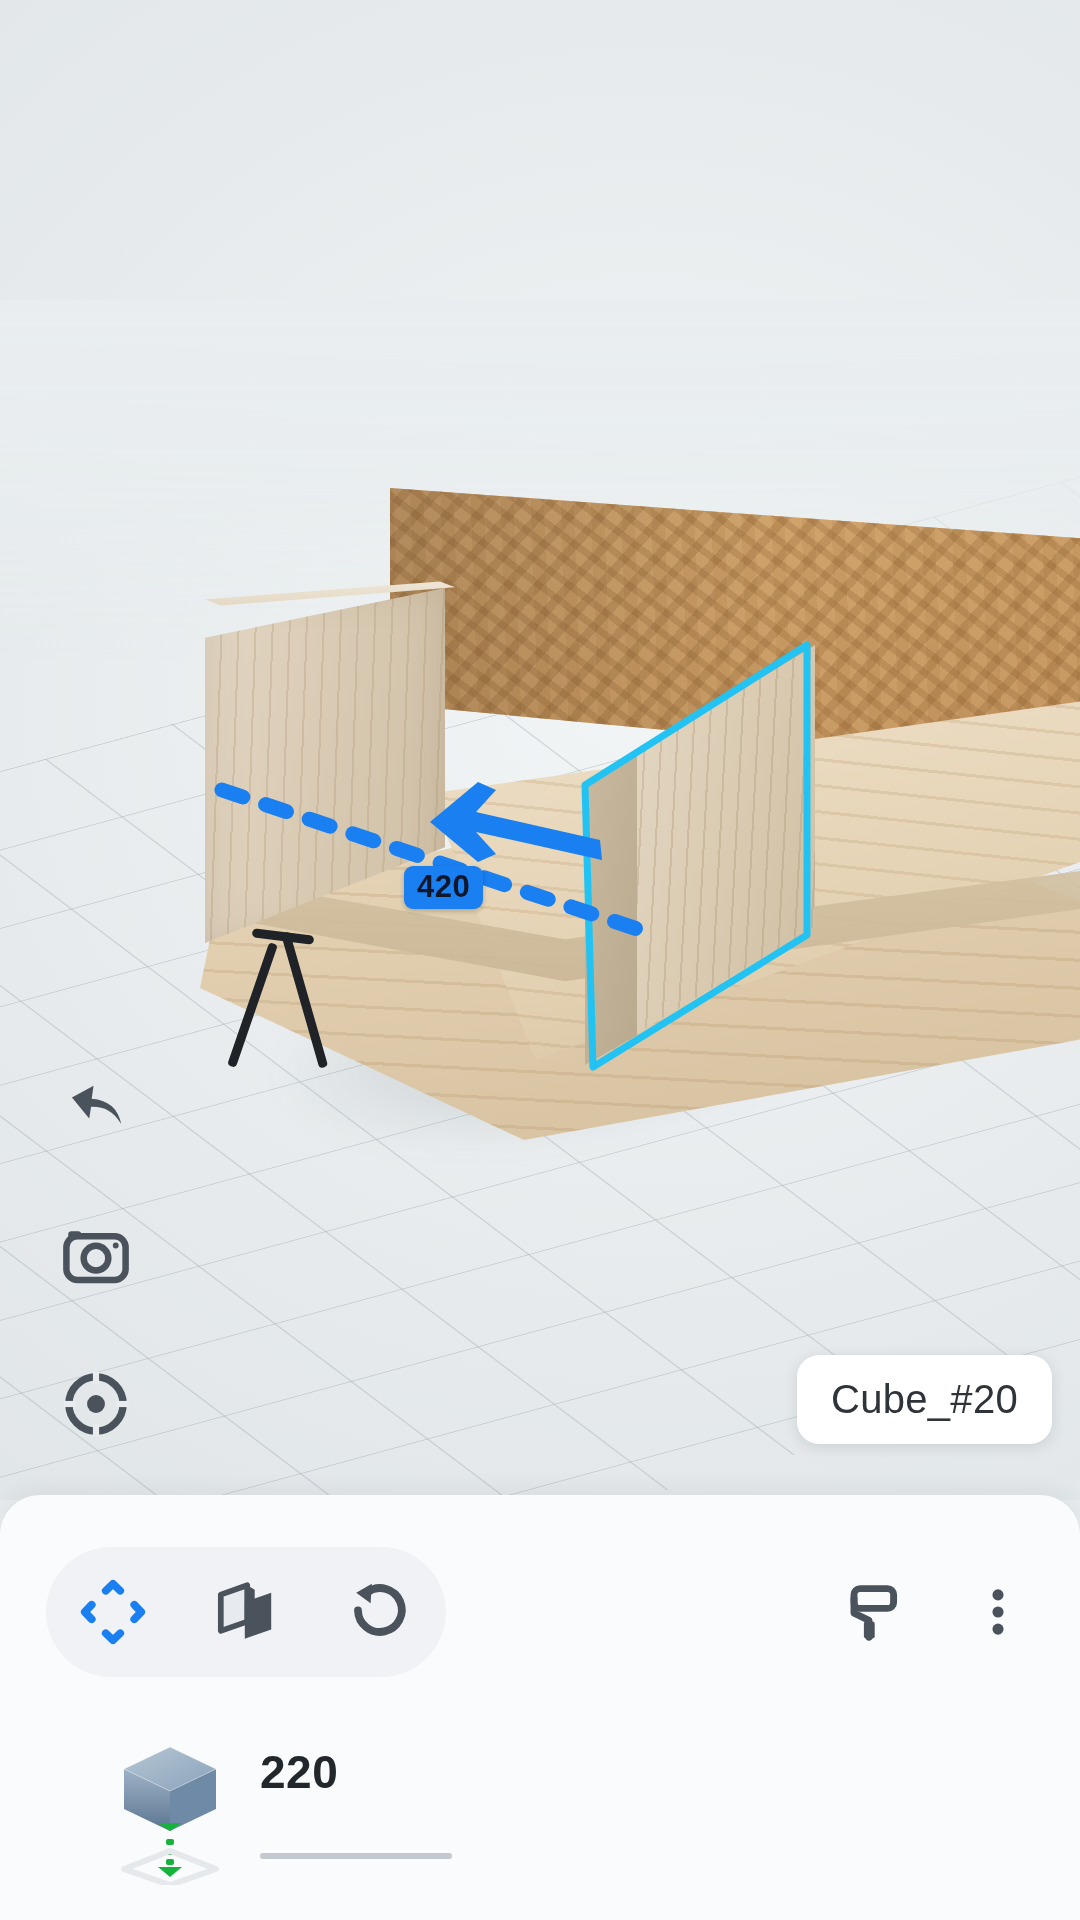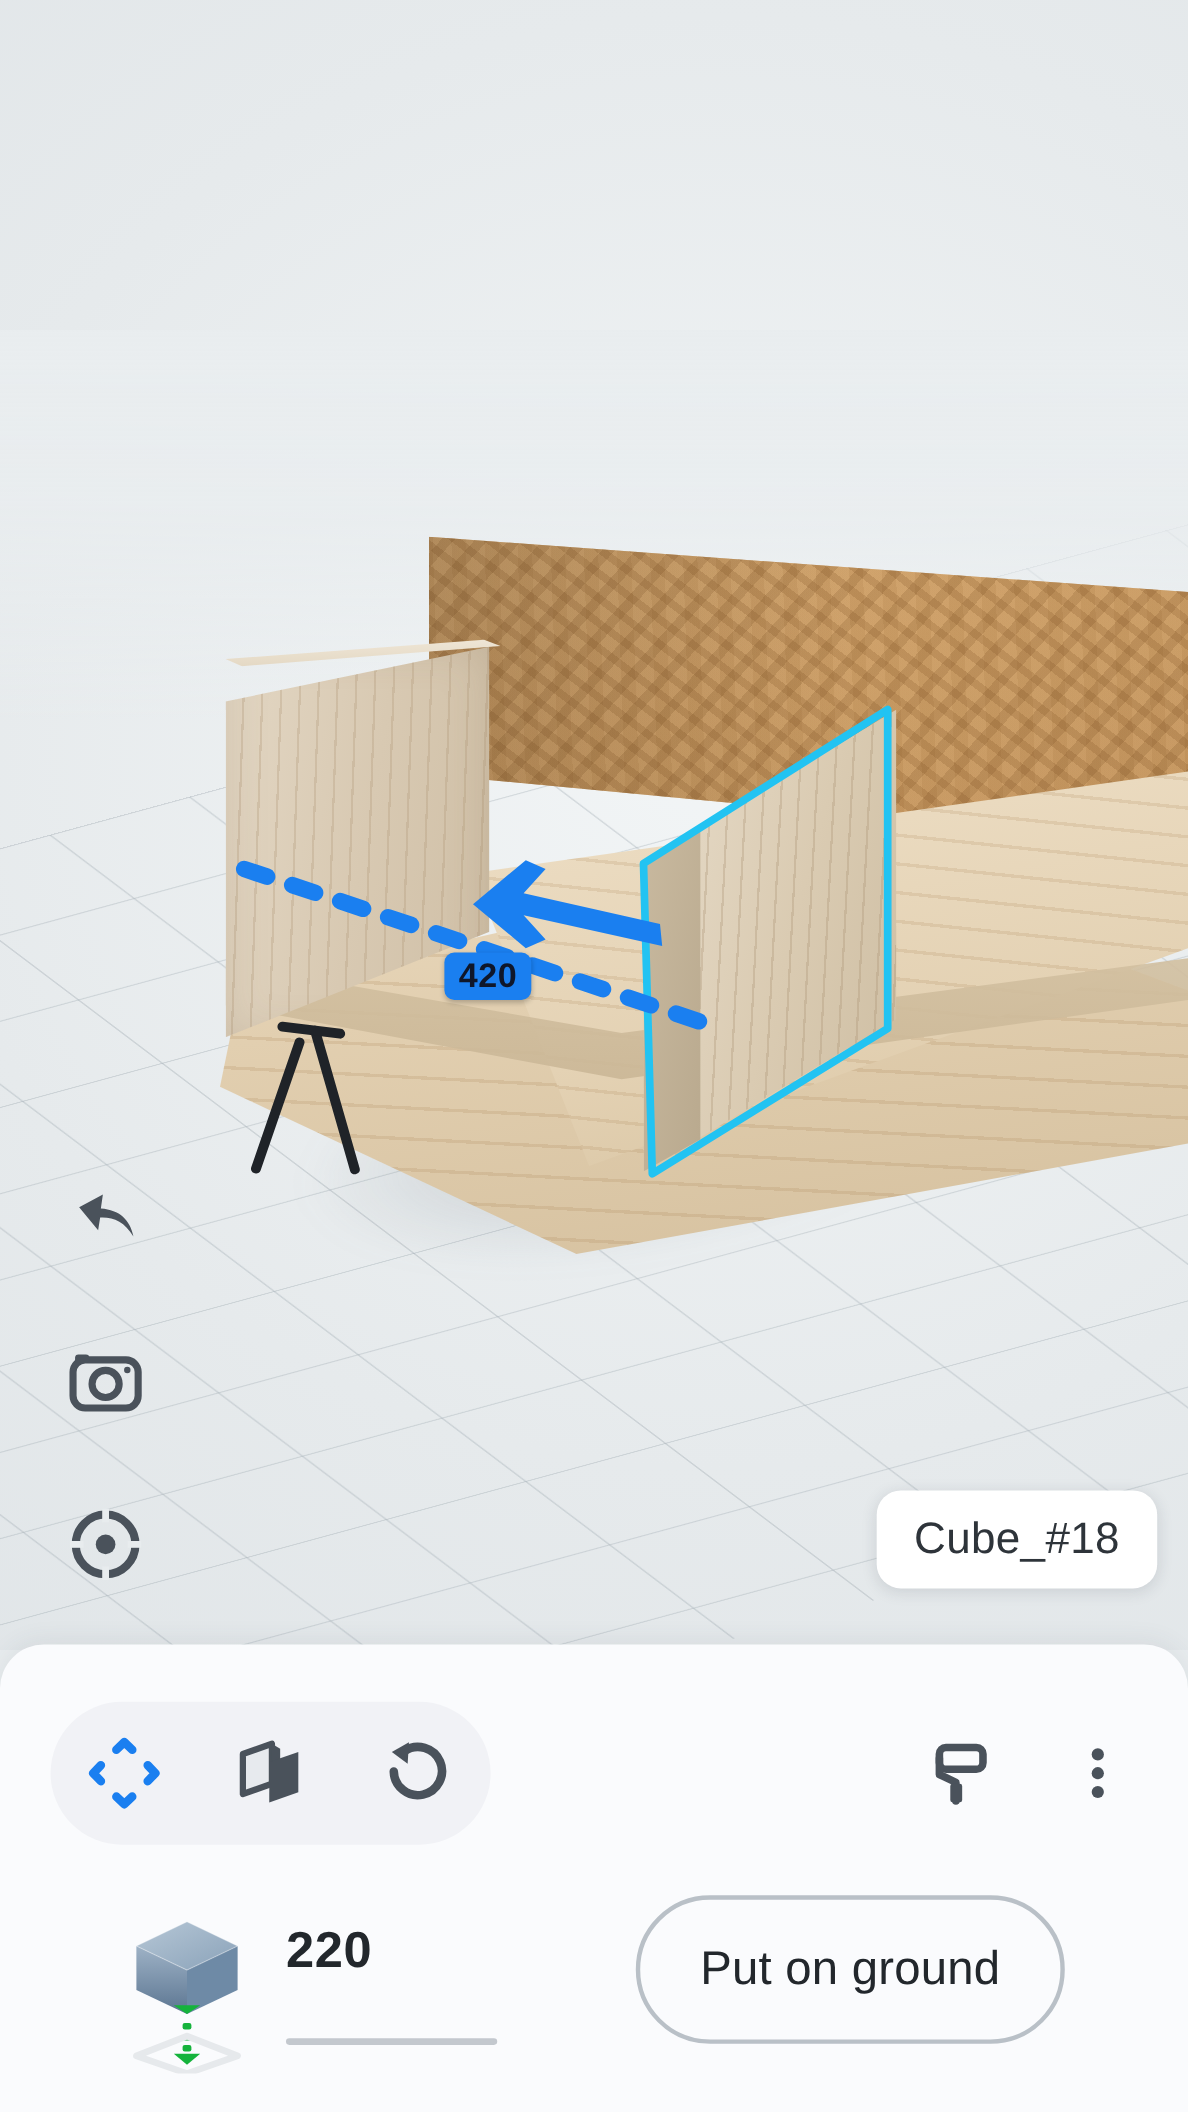--- a/index.html
+++ b/index.html
@@ -279,21 +279,21 @@
       </g>
       <circle cx="12" cy="12" r="2.9" fill="#4a525b"></circle>
       <rect x="11" y="1.5" width="2" height="4" fill="#e8ecee"></rect>
       <rect x="11" y="18.5" width="2" height="4" fill="#e8ecee"></rect>
       <rect x="1.5" y="11" width="4" height="2" fill="#e8ecee"></rect>
       <rect x="18.5" y="11" width="4" height="2" fill="#e8ecee"></rect>
     </svg>
   </div>
 </div>
 
-<div class="name-chip">Cube_#18</div>
+<div class="name-chip">Cube_#20</div>
 
 <div class="bottom">
 
   <div class="tool-row">
 
     <div class="tool-pill">
 
       <div class="tool-btn">
         <svg width="72" height="72" viewBox="0 0 24 24">
           <g fill="none" stroke="#1a7ff0" stroke-width="2.6" stroke-linecap="round" stroke-linejoin="round">
@@ -365,15 +365,14 @@
         <polygon points="70,116 116,134 70,150 24,134" fill="none" stroke="#e6e9ec" stroke-width="6" stroke-linejoin="round"></polygon>
         <polygon points="58,132 82,132 70,142" fill="#15b33c"></polygon>
       </svg>
     </div>
 
     <div class="val-wrap">
       <div class="val-num">220</div>
       <div class="val-underline"></div>
     </div>
 
-    <button class="ground-btn">Put on ground</button>
   </div>
 </div>
 
 </body></html>

